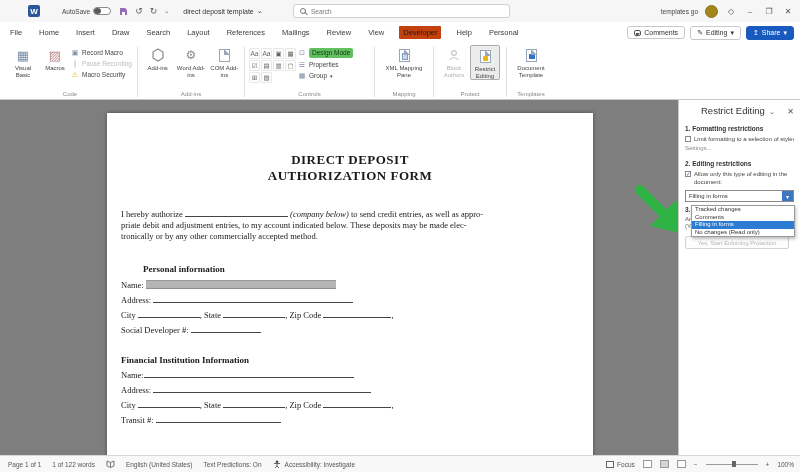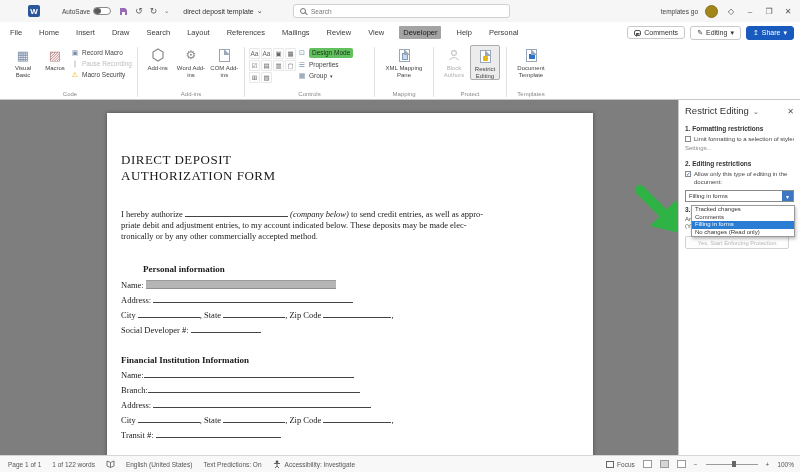--- a/index.html
+++ b/index.html
@@ -20,21 +20,21 @@
   .mag { width:6px; height:6px; border:1px solid #777; border-radius:50%; position:relative; flex:0 0 auto; }
   .mag::after { content:""; position:absolute; width:4px; height:1px; background:#777; right:-3px; bottom:-1px; transform:rotate(45deg); }
   .tb-right { margin-left:auto; display:flex; align-items:center; gap:7px; }
   .avatar { width:13px; height:13px; border-radius:50%; background:#a3861b; border:1px solid #8c7316; }
   .winbtn { font-size:8px; color:#555; width:12px; text-align:center; }
 
   
   .tabrow { height:21px; background:#fff; display:flex; align-items:center; padding:0 6px 0 8px; }
   .tabs { display:flex; align-items:center; gap:13px; font-size:7.5px; color:#3b3b3b; }
   .tab { padding:2px 2px; cursor:default; }
-  .tab.active { background:#a3a3a3; color:#1a1a1a; padding:2px 4px; border-radius:1px; }
+  .tab.active { background:#c2410c; color:#1a1a1a; padding:2px 4px; border-radius:1px; }
   .tabactions { margin-left:auto; display:flex; align-items:center; gap:5px; }
   .pill { display:flex; align-items:center; gap:3px; border:1px solid #c9c9c9; border-radius:3px; padding:2px 6px; font-size:7px; color:#333; background:#fff; }
   .pill.share { background:#185abd; color:#fff; border-color:#185abd; }
   .bubble { width:7px; height:6px; border:1px solid #555; border-radius:2px; position:relative; }
   .bubble::after { content:""; position:absolute; left:1px; bottom:-2px; border:2px solid transparent; border-top-color:#555; border-left-color:#555; width:0; height:0; }
 
   
   .ribbon { height:57px; background:#fff; border-bottom:1px solid #c8c8c8; display:flex; align-items:stretch; padding:2px 4px 0 4px; }
   .rgroup { display:flex; flex-direction:column; position:relative; padding:0 3px; }
   .rgroup-body { flex:1; display:flex; align-items:flex-start; gap:2px; }
@@ -54,35 +54,35 @@
   .selbtn { border:1px solid #adadad; background:#ececec; border-radius:2px; }
   .doc-ic { width:11px; height:13px; border:1px solid #9aa7b8; background:#fff; position:relative; }
   .doc-ic::after { content:""; position:absolute; right:-1px; top:-1px; border:3px solid transparent; border-bottom-color:#9aa7b8; border-left-color:#9aa7b8; }
   .lock-dot { position:absolute; left:2px; bottom:1px; width:5px; height:5px; background:#e8b60c; border-radius:1px; }
   .tmpl-dot { position:absolute; left:2px; bottom:2px; width:6px; height:5px; background:#2b74c9; }
   .map-dot { position:absolute; left:2px; top:3px; width:6px; height:7px; background:#c9d8ec; border:1px solid #7d9cc4; }
 
   
   .workspace { position:relative; height:355px; background:#7e7e7e; overflow:hidden; }
   .page { position:absolute; left:107px; top:13px; width:486px; bottom:-4px; background:#fff; box-shadow:0 0 4px rgba(0,0,0,.4); font-family:"Liberation Serif",serif; color:#1a1a1a; padding:0 14px; }
-  .doc-heading { margin-top:39px; font-weight:normal; font-size:13px; line-height:16px; letter-spacing:.5px; }
+  .doc-heading { margin-top:39px; text-align:center; font-weight:bold; font-size:13px; line-height:16px; letter-spacing:.5px; }
   .intro { margin-top:25px; font-size:8.5px; line-height:11px; }
   .ul { display:inline-block; border-bottom:1px solid #444; height:7px; }
   .sec-heading { font-weight:bold; font-size:9px; }
   .row { margin-top:5.5px; font-size:8.5px; line-height:9.5px; white-space:nowrap; }
   .namefield { display:inline-block; width:190px; height:9px; background:#b5b5b5; border-top:1px solid #9a9a9a; border-bottom:1px solid #8f8f8f; vertical-align:-1px; }
   .mt22 { margin-top:20px; }
   .mt30 { margin-top:22px;margin-left:22px; }
 
   
   .green-arrow { position:absolute; left:634px; top:84px; }
 
   
   .pane { position:absolute; right:0; top:0; bottom:0; width:122px; background:#fff; border-left:1px solid #c8c8c8; padding:5px 6px; font-size:6px; color:#444; }
-  .pane-header { display:flex; align-items:flex-end; font-size:9.5px; color:#333; }
+  .pane-header { display:flex; align-items:flex-end; font-size:9.5px; color:#333;margin-left:16px; }
   .pane-header .chev { margin-left:4px; font-size:7px; color:#555; }
   .pane-header .close { margin-left:auto; font-size:8px; color:#555; }
   .pane-h { font-weight:bold; font-size:6.5px; color:#333; margin-top:9px; }
   .chkrow { display:flex; gap:3px; margin-top:4px; align-items:flex-start; }
   .chk { width:6px; height:6px; border:1px solid #8a8a8a; background:#fff; flex:0 0 auto; font-size:5.5px; line-height:5px; text-align:center; color:#1a5dab; }
   .chklabel { white-space:nowrap; overflow:hidden; max-width:102px; }
   .chklabel.wrap { white-space:normal; line-height:7.5px; }
   .linkish { color:#8a8a8a; margin-top:3px; }
   .dd { margin-top:4px; height:12px; border:1px solid #8a8a8a; display:flex; align-items:center; background:#fff; position:relative; z-index:3; }
   .dd .ddval { padding-left:3px; flex:1; color:#333; }
@@ -345,23 +345,20 @@
       <div class="row">
         <span>City</span> <span class="ul" style="width:62px"></span><span>, State</span> <span class="ul" style="width:62px"></span><span>, Zip Code</span> <span class="ul" style="width:68px"></span><span>,</span>
       </div>
       <div class="row">
         <span>Social Developer #:</span> <span class="ul" style="width:70px"></span>
       </div>
 
       <div class="sec-heading mt22">Financial Institution Information</div>
       <div class="row">
         <span>Name:</span><span class="ul" style="width:210px"></span>
-      </div>
-      <div class="row">
-        <span>Branch:</span><span class="ul" style="width:212px"></span>
       </div>
       <div class="row">
         <span>Address:</span> <span class="ul" style="width:218px"></span>
       </div>
       <div class="row">
         <span>City</span> <span class="ul" style="width:62px"></span><span>, State</span> <span class="ul" style="width:62px"></span><span>, Zip Code</span> <span class="ul" style="width:68px"></span><span>,</span>
       </div>
       <div class="row">
         <span>Transit #:</span> <span class="ul" style="width:125px"></span>
       </div>

